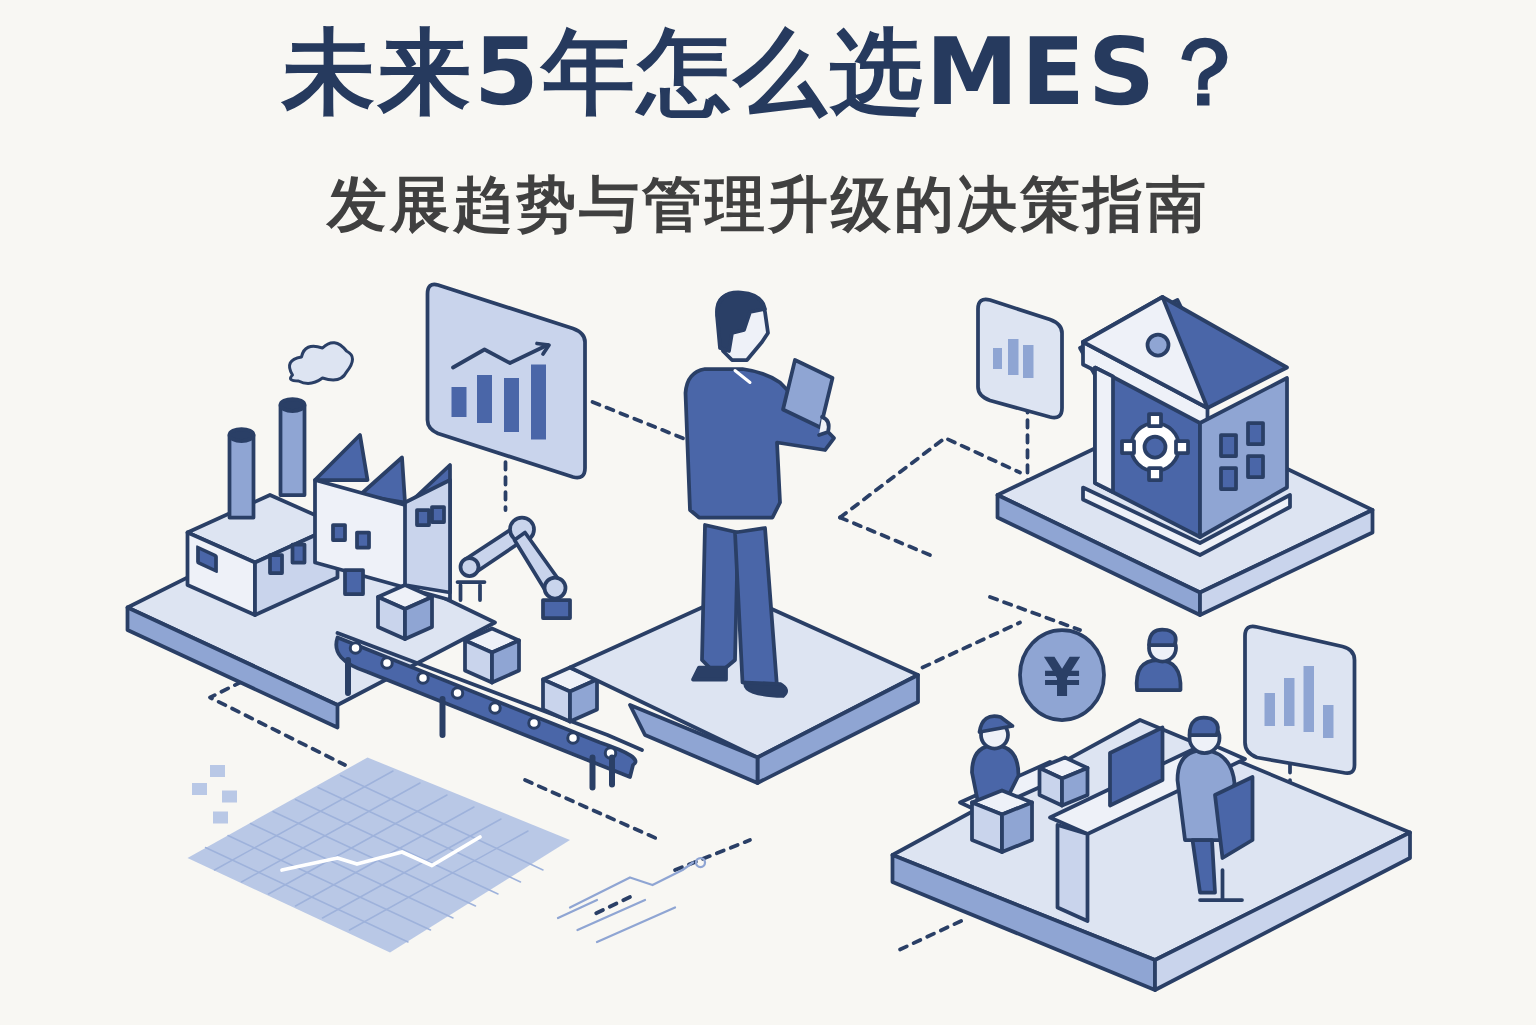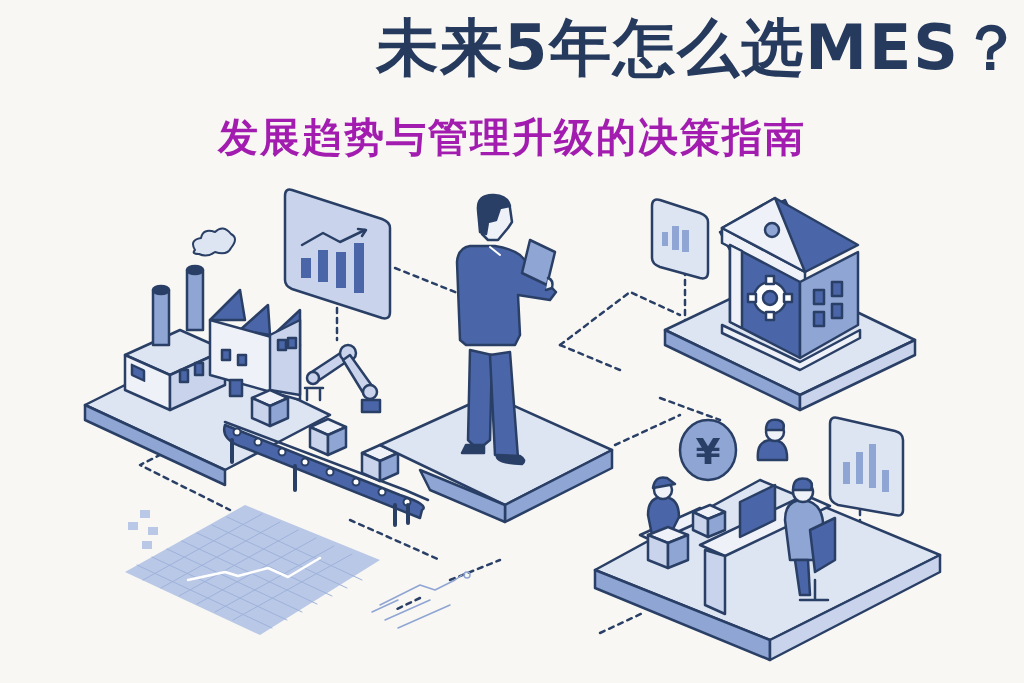--- a/index.html
+++ b/index.html
@@ -1,18 +1,18 @@
 <!DOCTYPE html>
 <html><head>
 <meta charset="utf-8">
 <style>
   html,body{margin:0;padding:0;background:#f8f7f3;}
   body{width:1024px;height:683px;overflow:hidden;position:relative;font-family:"DejaVu Sans",sans-serif;}
-  .title{position:absolute;left:0;top:12px;width:1024px;text-align:right;color:#263a5e;font-weight:bold;font-size:62px;letter-spacing:2px;line-height:72px;}
-  .subtitle{position:absolute;left:0;top:112px;width:1024px;text-align:center;color:#a21caf;font-weight:bold;font-size:40px;letter-spacing:2px;line-height:50px;padding-left:-40px;}
+  .title{position:absolute;left:0;top:12px;width:1024px;text-align:center;color:#263a5e;font-weight:bold;font-size:62px;letter-spacing:2px;line-height:72px;}
+  .subtitle{position:absolute;left:0;top:112px;width:1024px;text-align:center;color:#404040;font-weight:bold;font-size:40px;letter-spacing:2px;line-height:50px;padding-left:-40px;}
   svg.scene{position:absolute;left:0;top:0;}
 </style>
 </head>
 <body>
 
 <div class="title">未来5年怎么选MES？</div>
 <div class="subtitle">发展趋势与管理升级的决策指南</div>
 
 <svg class="scene" width="1024" height="683" viewBox="0 0 1024 683">
   <g stroke="#2a3f66" stroke-width="2.5" stroke-linejoin="round" stroke-linecap="round">

